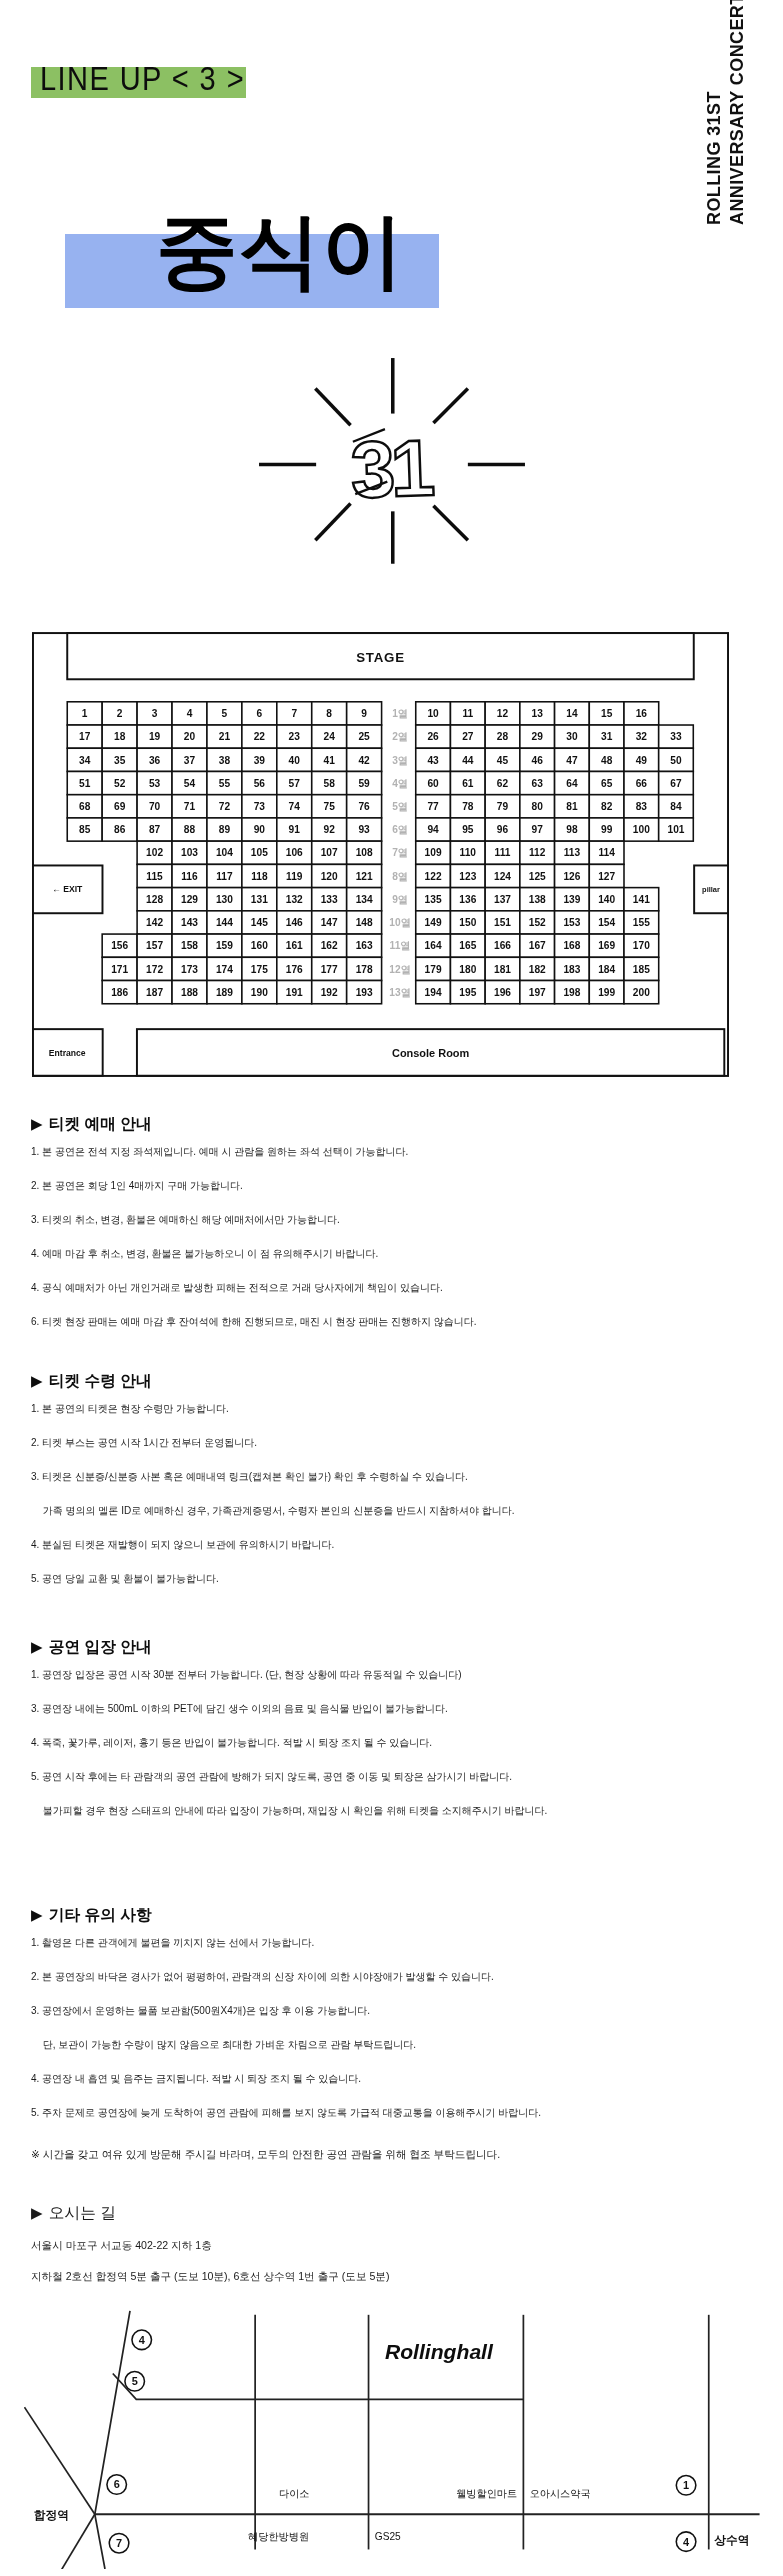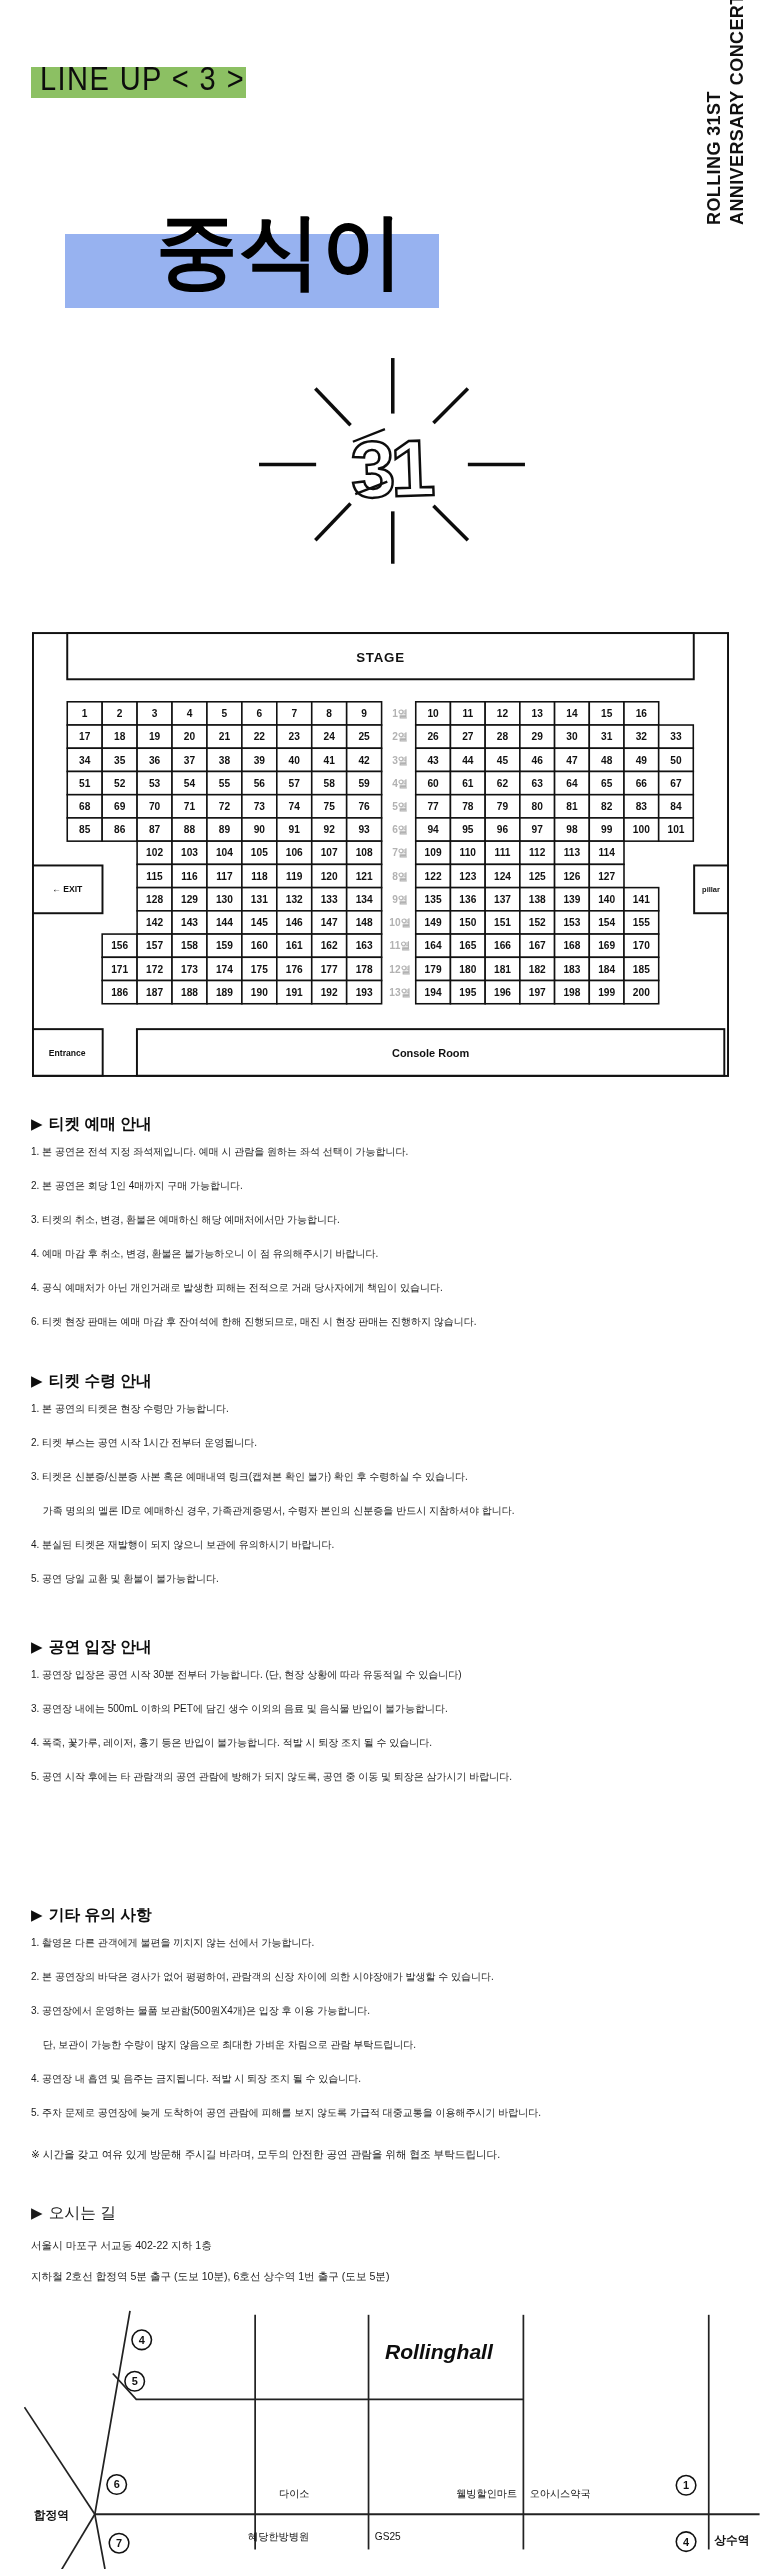--- a/index.html
+++ b/index.html
@@ -522,20 +522,21 @@
         <p class="item">5. 공연 당일 교환 및 환불이 불가능합니다.</p>
       </div>
   </section>
   <section class="info" style="top:1637px">
     <h2><span class="marker">▶</span><span>공연 입장 안내</span></h2>
     <div class="items">
         <p class="item">1. 공연장 입장은 공연 시작 30분 전부터 가능합니다. (단, 현장 상황에 따라 유동적일 수 있습니다)</p>
         <p class="item">3. 공연장 내에는 500mL 이하의 PET에 담긴 생수 이외의 음료 및 음식물 반입이 불가능합니다.</p>
         <p class="item">4. 폭죽, 꽃가루, 레이저, 흉기 등은 반입이 불가능합니다. 적발 시 퇴장 조치 될 수 있습니다.</p>
         <p class="item">5. 공연 시작 후에는 타 관람객의 공연 관람에 방해가 되지 않도록, 공연 중 이동 및 퇴장은 삼가시기 바랍니다.</p>
+        <p class="item indent">불가피할 경우 현장 스태프의 안내에 따라 입장이 가능하며, 재입장 시 확인을 위해 티켓을 소지해주시기 바랍니다.</p>
       </div>
   </section>
   <section class="info" style="top:1905px">
     <h2><span class="marker">▶</span><span>기타 유의 사항</span></h2>
     <div class="items">
         <p class="item">1. 촬영은 다른 관객에게 불편을 끼치지 않는 선에서 가능합니다.</p>
         <p class="item">2. 본 공연장의 바닥은 경사가 없어 평평하여, 관람객의 신장 차이에 의한 시야장애가 발생할 수 있습니다.</p>
         <p class="item">3. 공연장에서 운영하는 물품 보관함(500원X4개)은 입장 후 이용 가능합니다.</p>
         <p class="item indent">단, 보관이 가능한 수량이 많지 않음으로 최대한 가벼운 차림으로 관람 부탁드립니다.</p>
         <p class="item">4. 공연장 내 흡연 및 음주는 금지됩니다. 적발 시 퇴장 조치 될 수 있습니다.</p>

